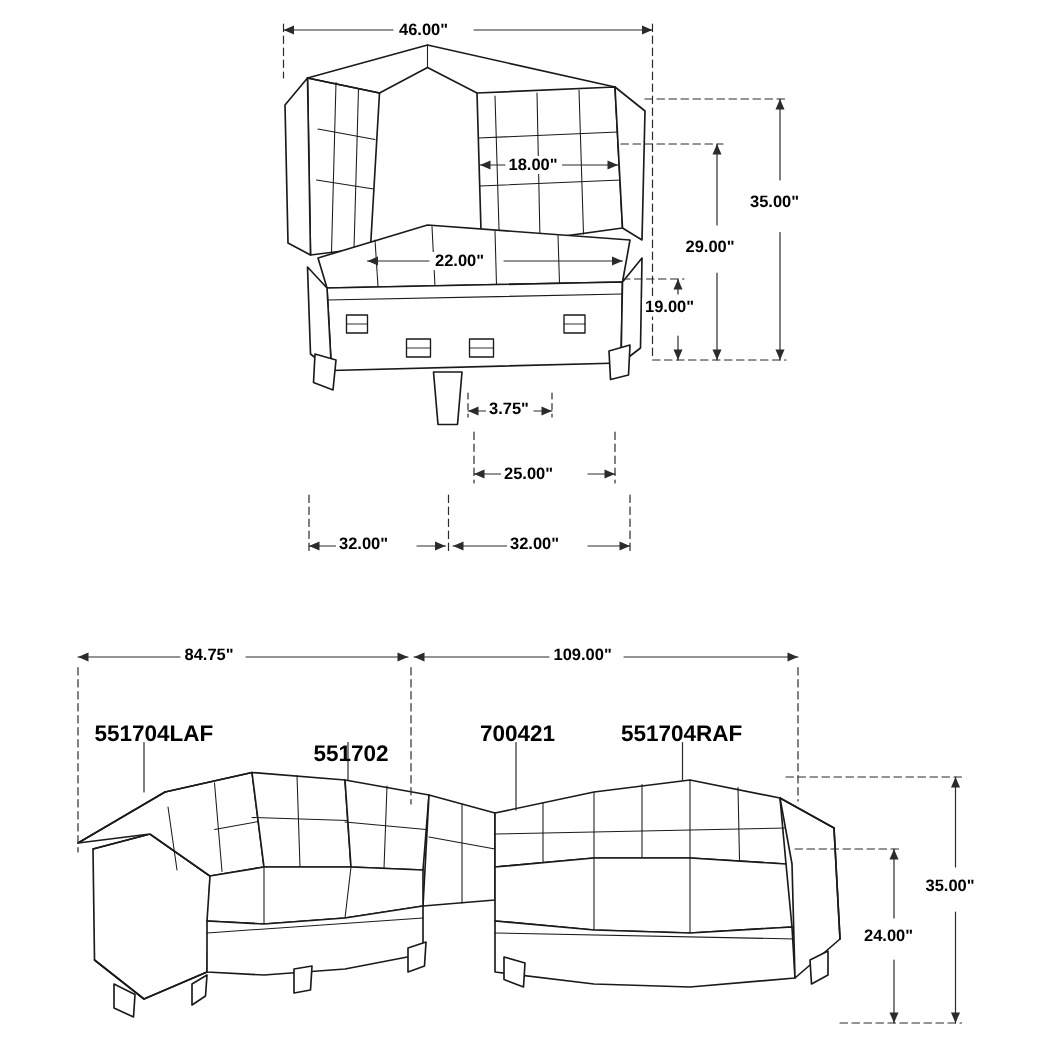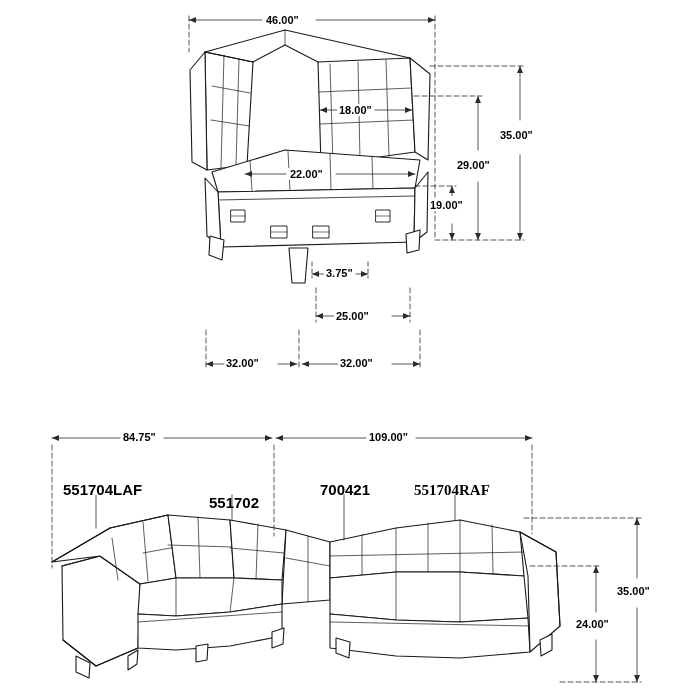--- a/index.html
+++ b/index.html
@@ -281,15 +281,15 @@
   <div class="dimlabel" style="left:338px; top:357px;">32.00"</div>
 
   <div class="dimlabel" style="left:121px; top:431px;">84.75"</div>
   <div class="dimlabel" style="left:367px; top:431px;">109.00"</div>
   <div class="dimlabel" style="left:615px; top:585px;">35.00"</div>
   <div class="dimlabel" style="left:574px; top:618px;">24.00"</div>
 
   <div class="partlabel" style="left:63px; top:484px;">551704LAF</div>
   <div class="partlabel" style="left:209px; top:497px;">551702</div>
   <div class="partlabel" style="left:320px; top:484px;">700421</div>
-  <div class="partlabel" style="left:414px; top:484px;font-family:Liberation Serif, serif;">551704RAF</div>
+  <div class="partlabel" style="left:414px; top:484px;">551704RAF</div>
 
 </div>
 
 </body></html>

